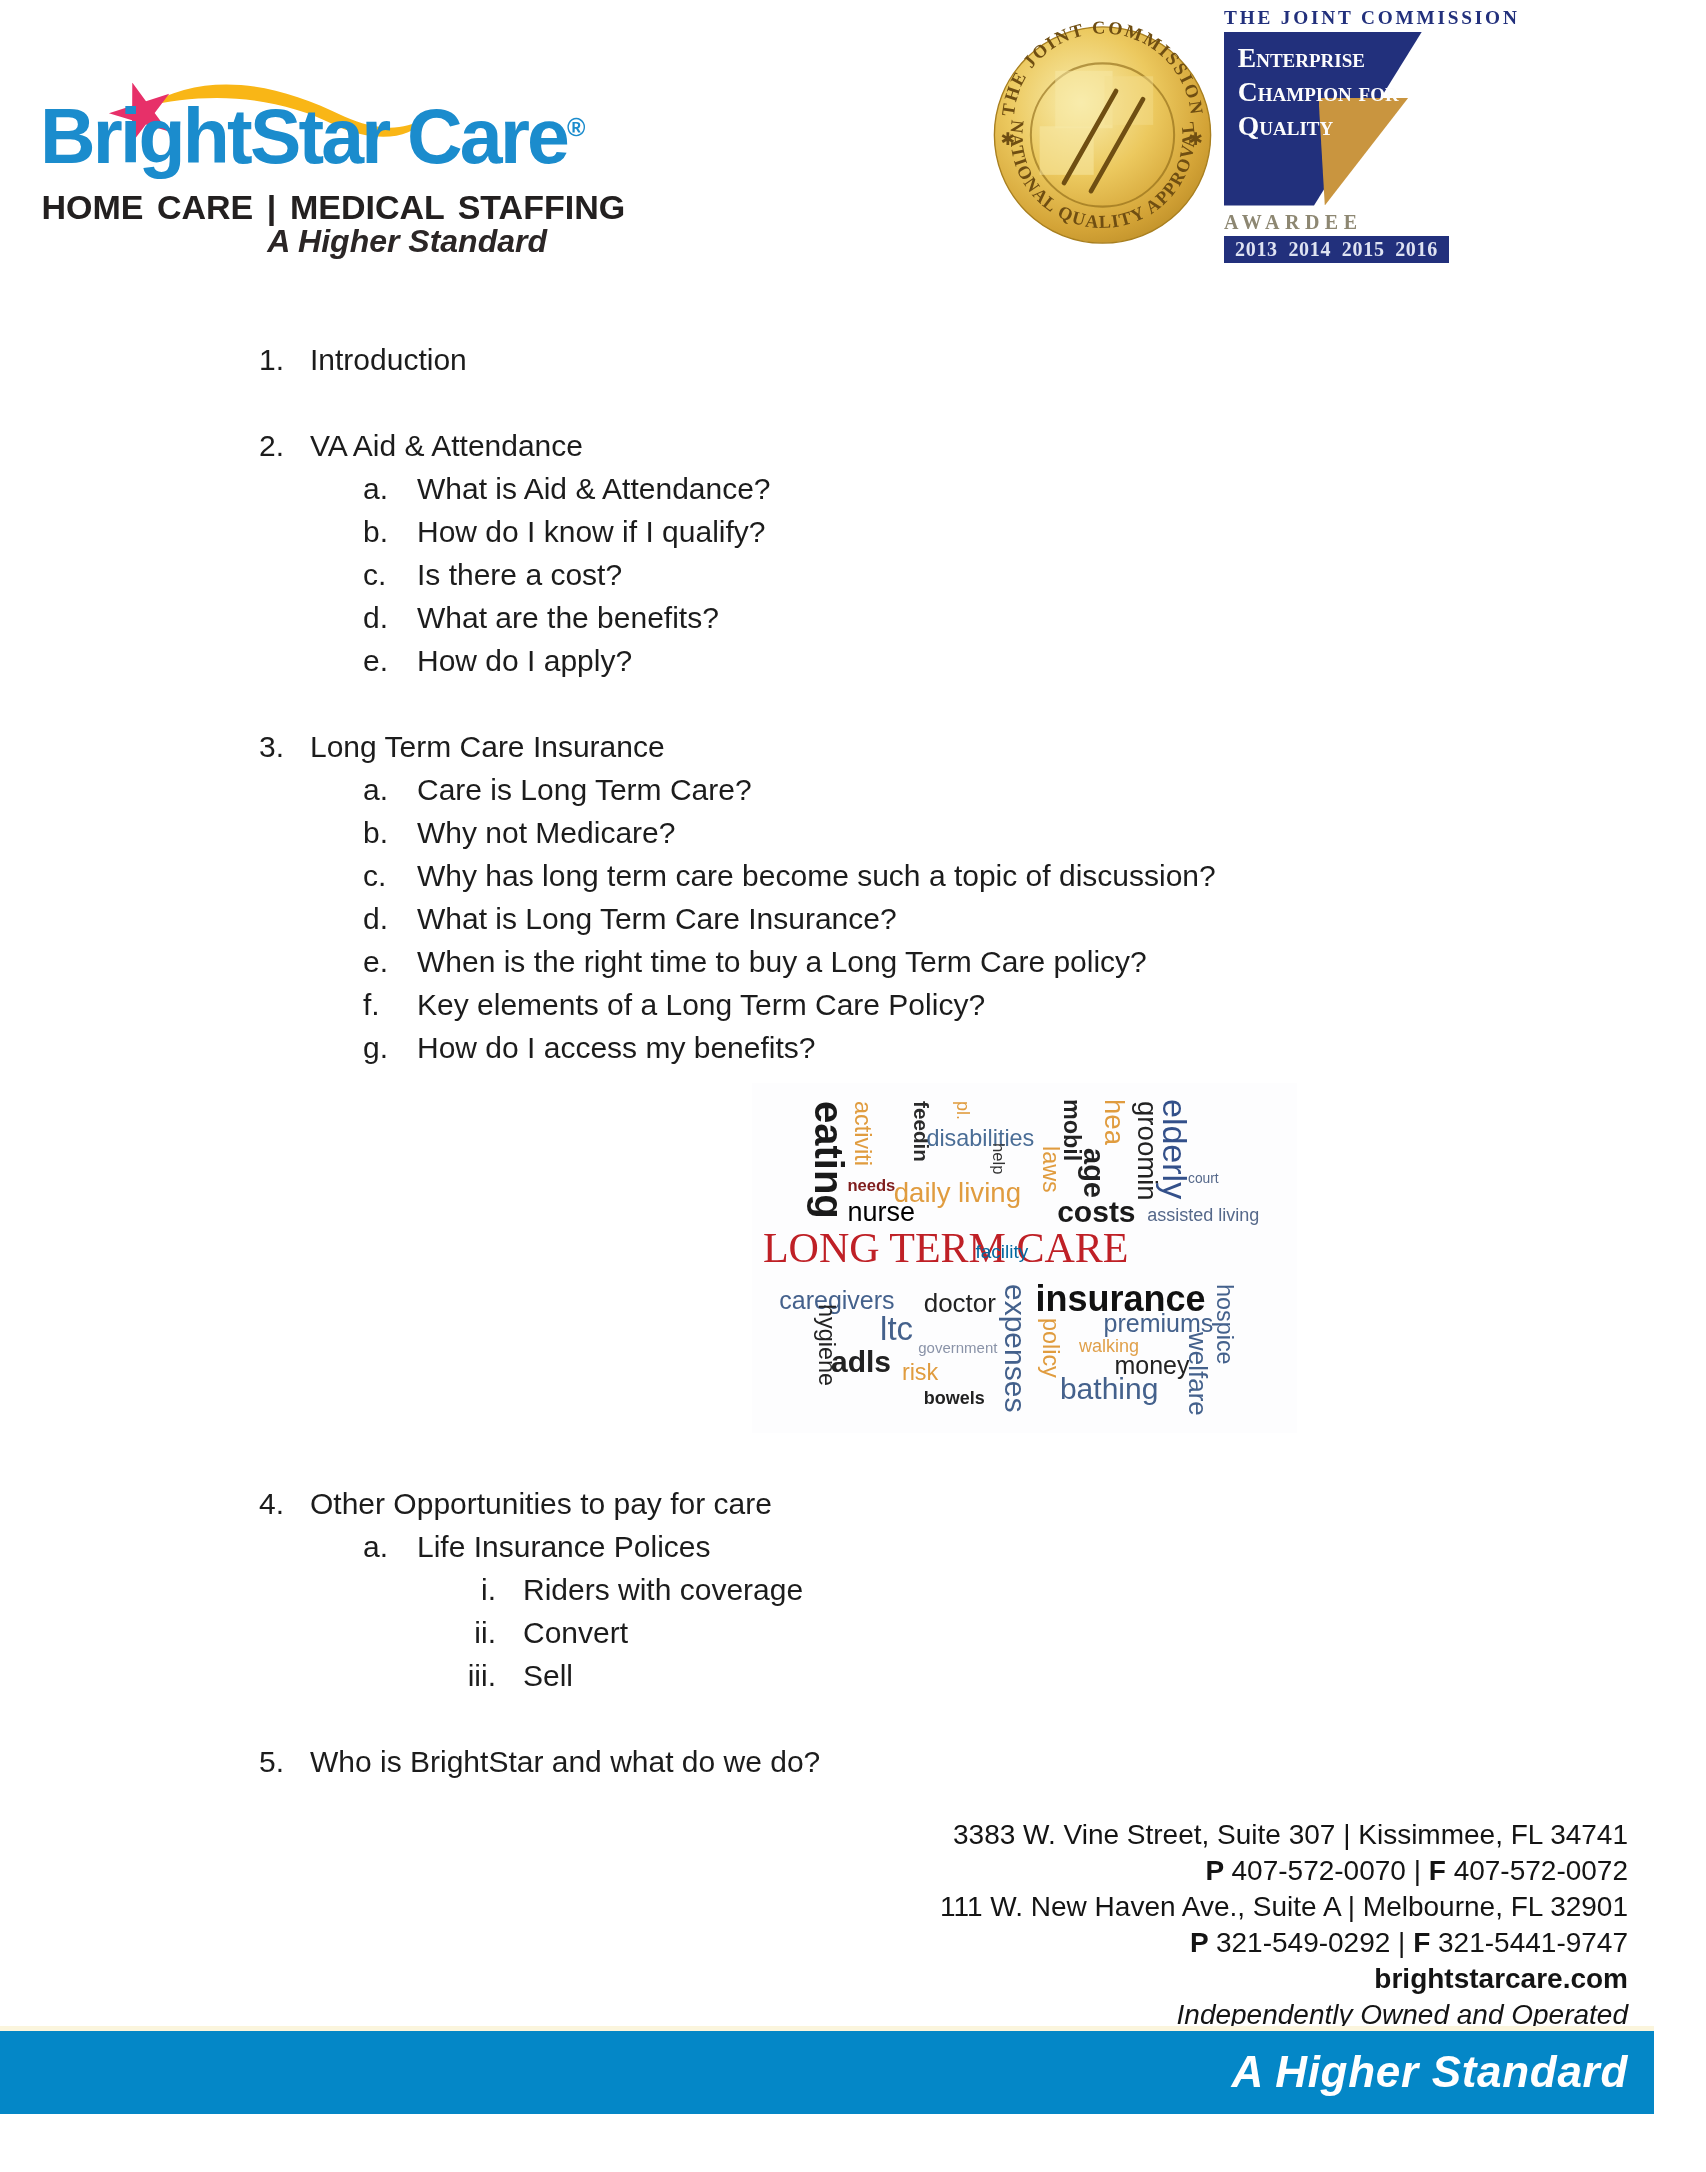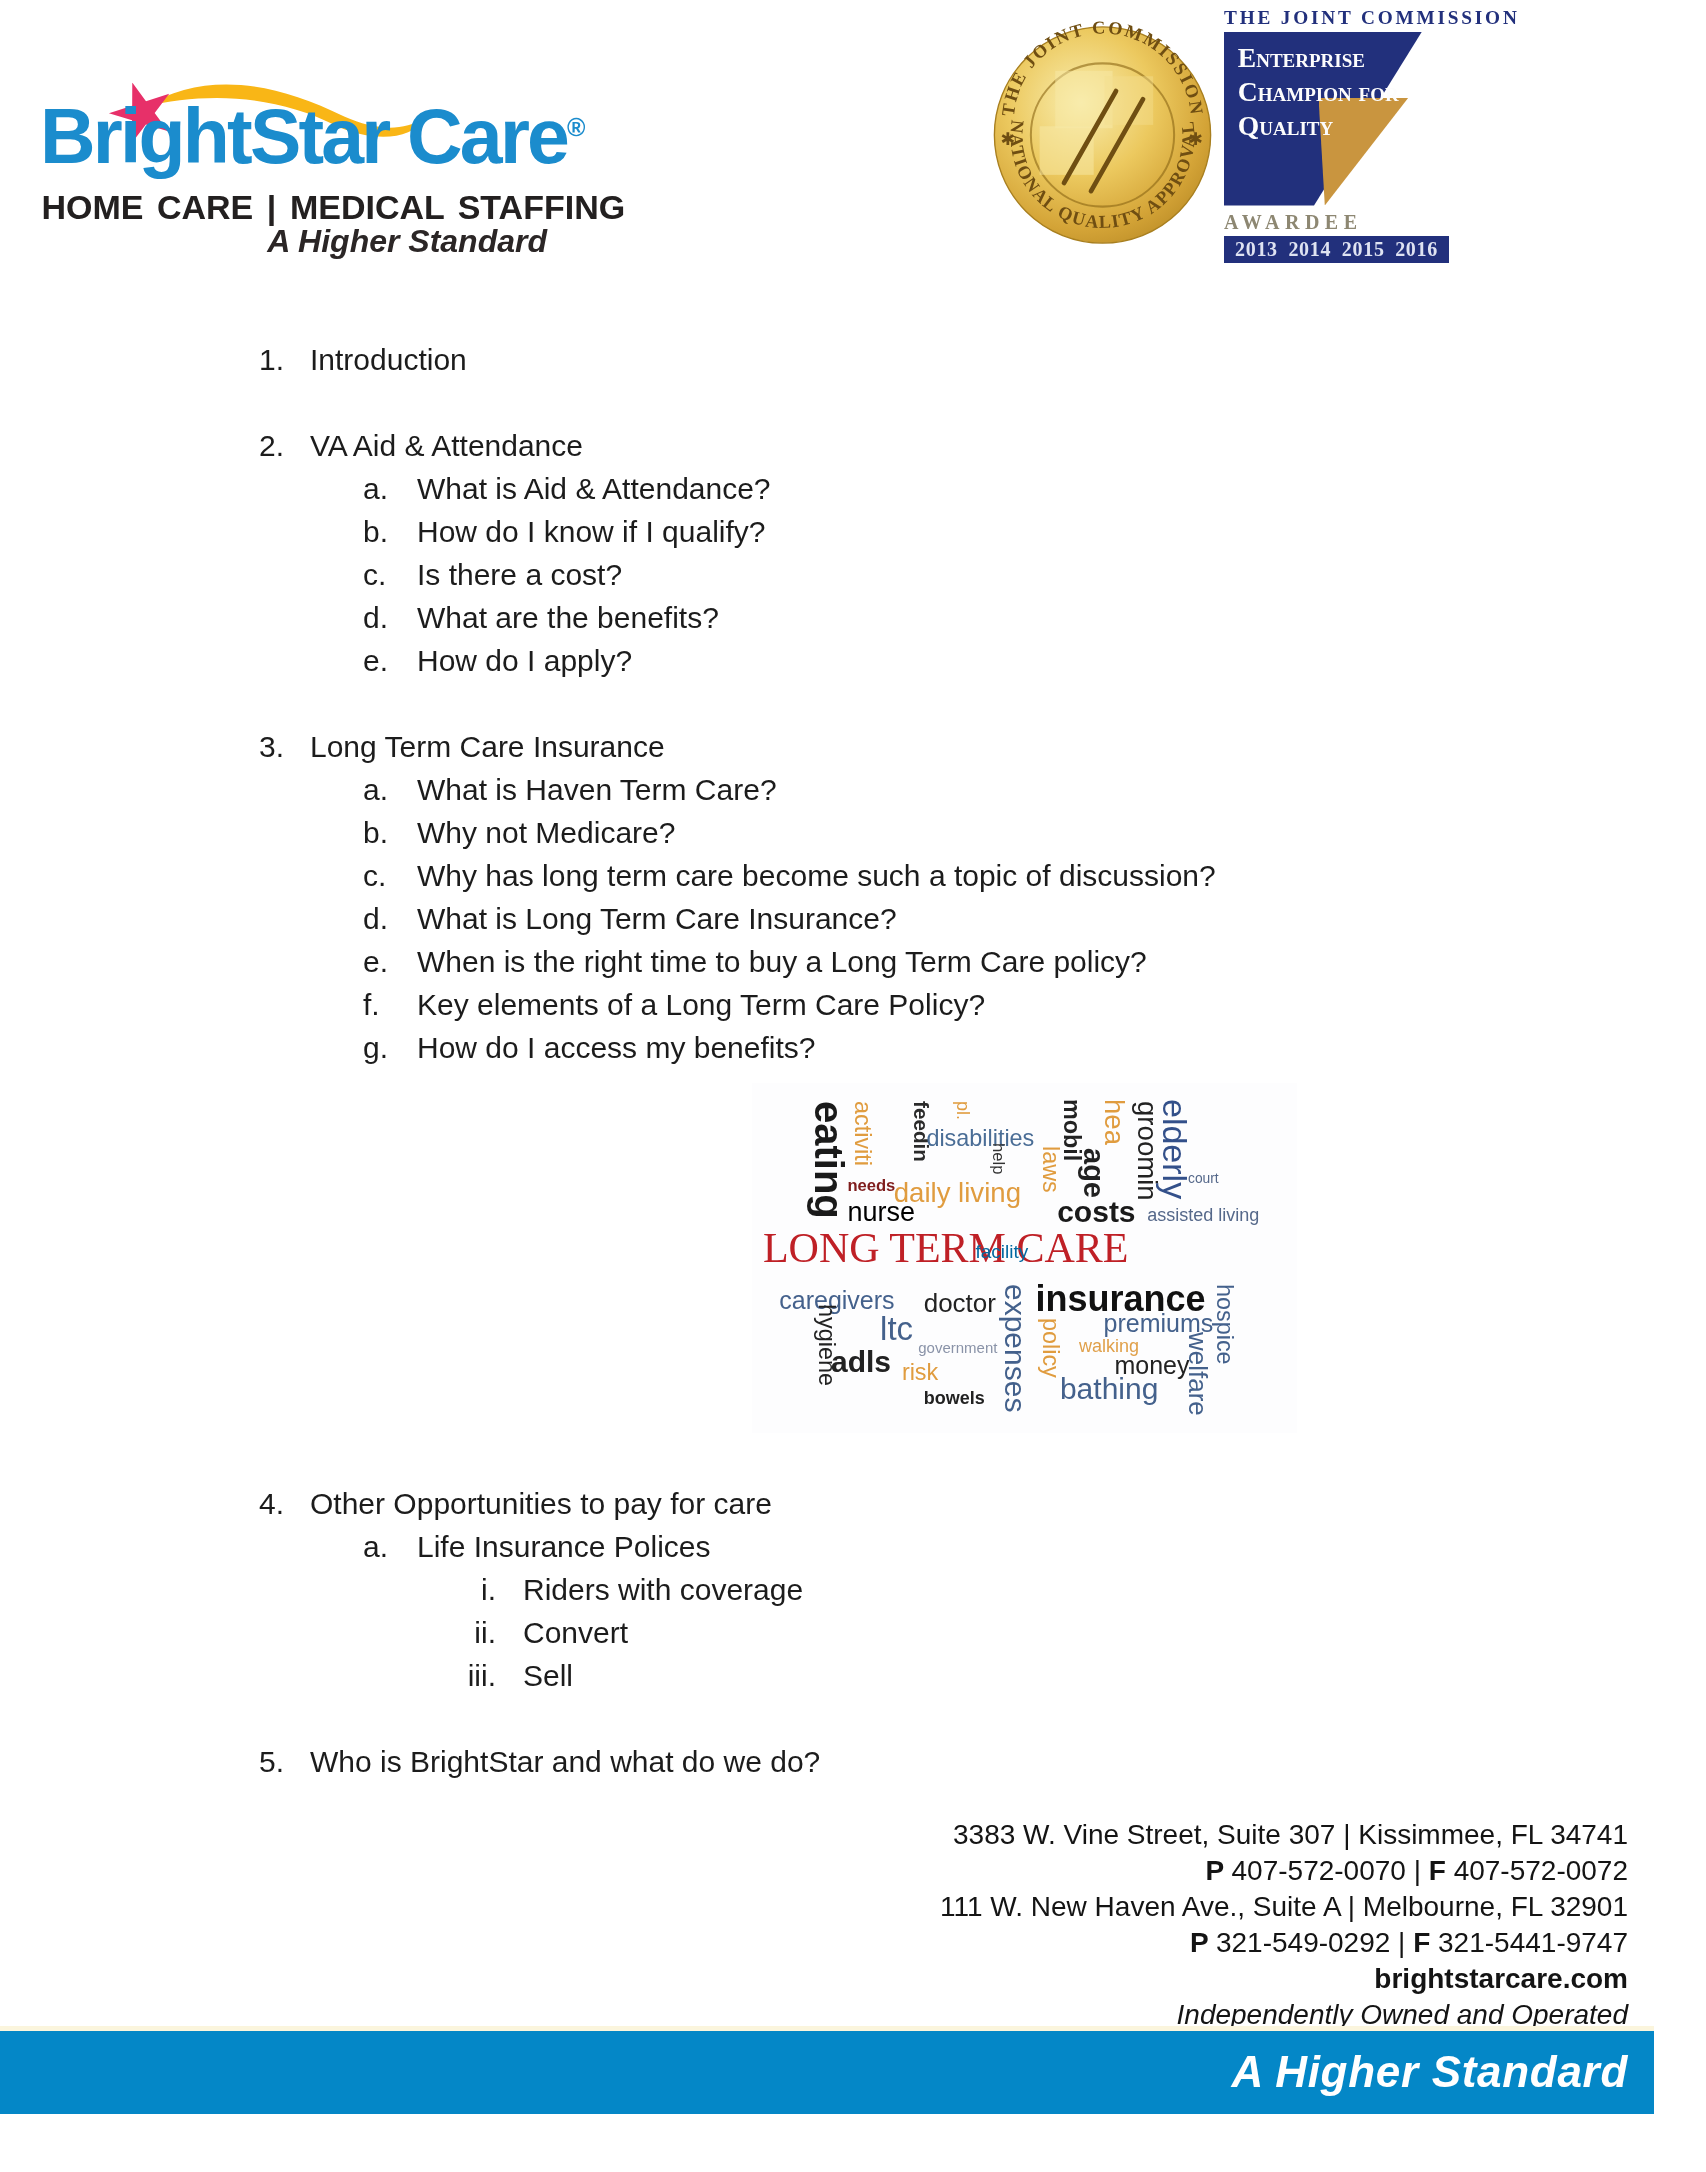--- a/index.html
+++ b/index.html
@@ -134,21 +134,21 @@
     <div class="row l1"><span class="mk">1.</span><span>Introduction</span></div>
     <div class="gap"></div>
     <div class="row l1"><span class="mk">2.</span><span>VA Aid &amp; Attendance</span></div>
     <div class="row l2"><span class="mk">a.</span><span>What is Aid &amp; Attendance?</span></div>
     <div class="row l2"><span class="mk">b.</span><span>How do I know if I qualify?</span></div>
     <div class="row l2"><span class="mk">c.</span><span>Is there a cost?</span></div>
     <div class="row l2"><span class="mk">d.</span><span>What are the benefits?</span></div>
     <div class="row l2"><span class="mk">e.</span><span>How do I apply?</span></div>
     <div class="gap"></div>
     <div class="row l1"><span class="mk">3.</span><span>Long Term Care Insurance</span></div>
-    <div class="row l2"><span class="mk">a.</span><span>What is Haven Term Care?</span></div>
+    <div class="row l2"><span class="mk">a.</span><span>Care is Long Term Care?</span></div>
     <div class="row l2"><span class="mk">b.</span><span>Why not Medicare?</span></div>
     <div class="row l2"><span class="mk">c.</span><span>Why has long term care become such a topic of discussion?</span></div>
     <div class="row l2"><span class="mk">d.</span><span>What is Long Term Care Insurance?</span></div>
     <div class="row l2"><span class="mk">e.</span><span>When is the right time to buy a Long Term Care policy?</span></div>
     <div class="row l2"><span class="mk">f.</span><span>Key elements of a Long Term Care Policy?</span></div>
     <div class="row l2"><span class="mk">g.</span><span>How do I access my benefits?</span></div>
   </div>
 
 <div class="cloud">
   <div class="cloud-main">LONG TERM CARE</div>

